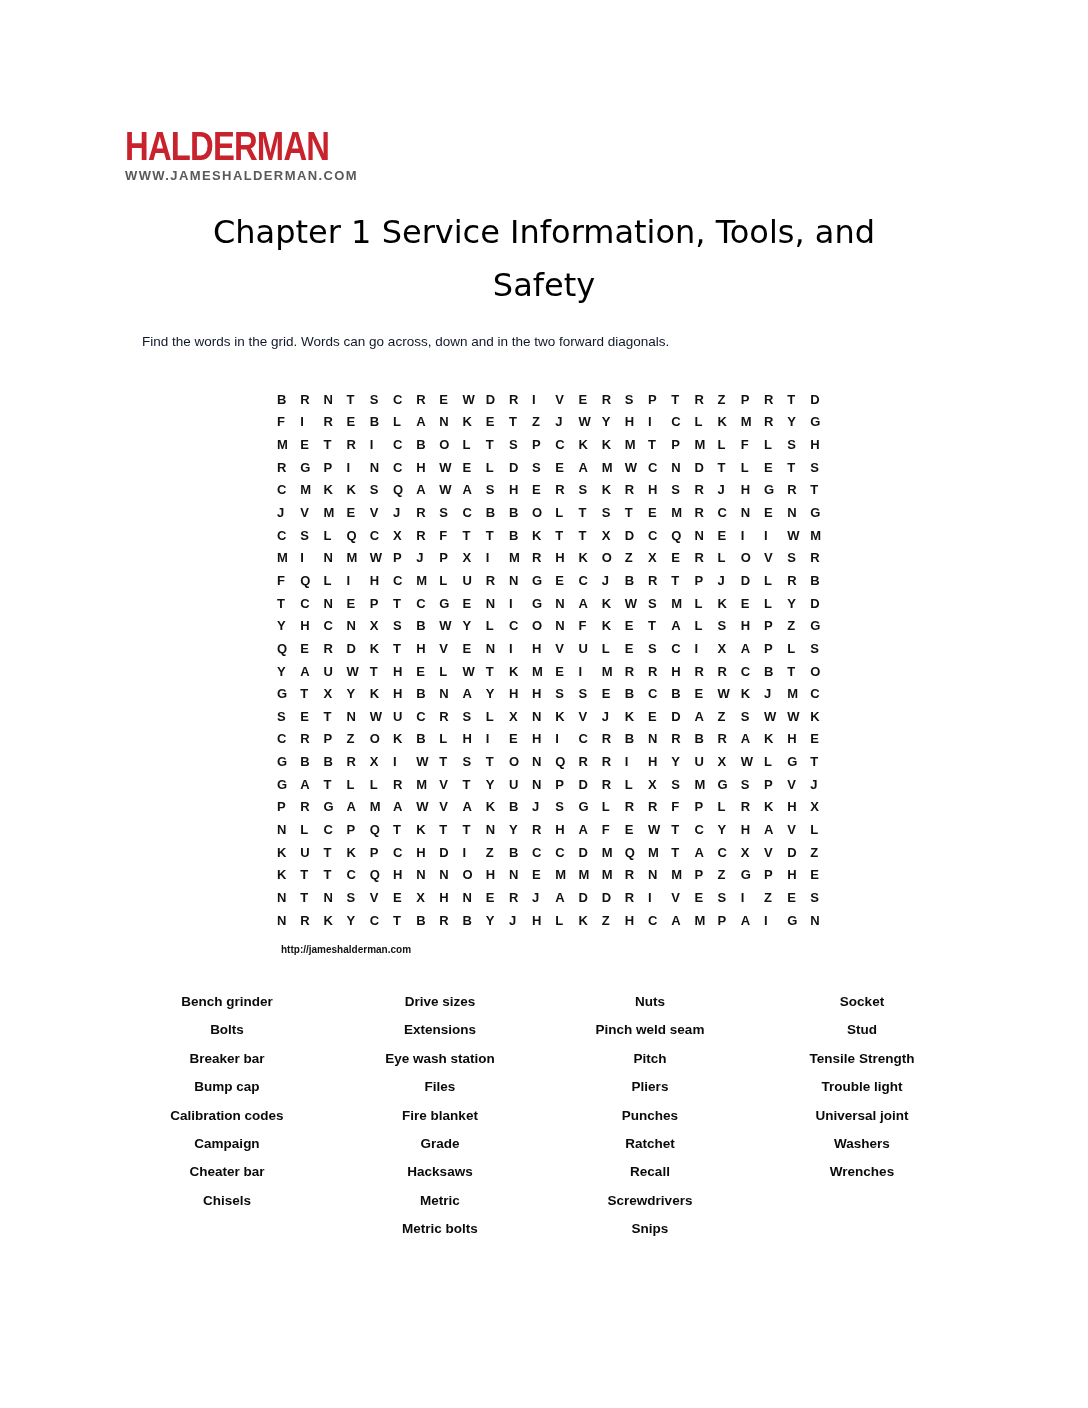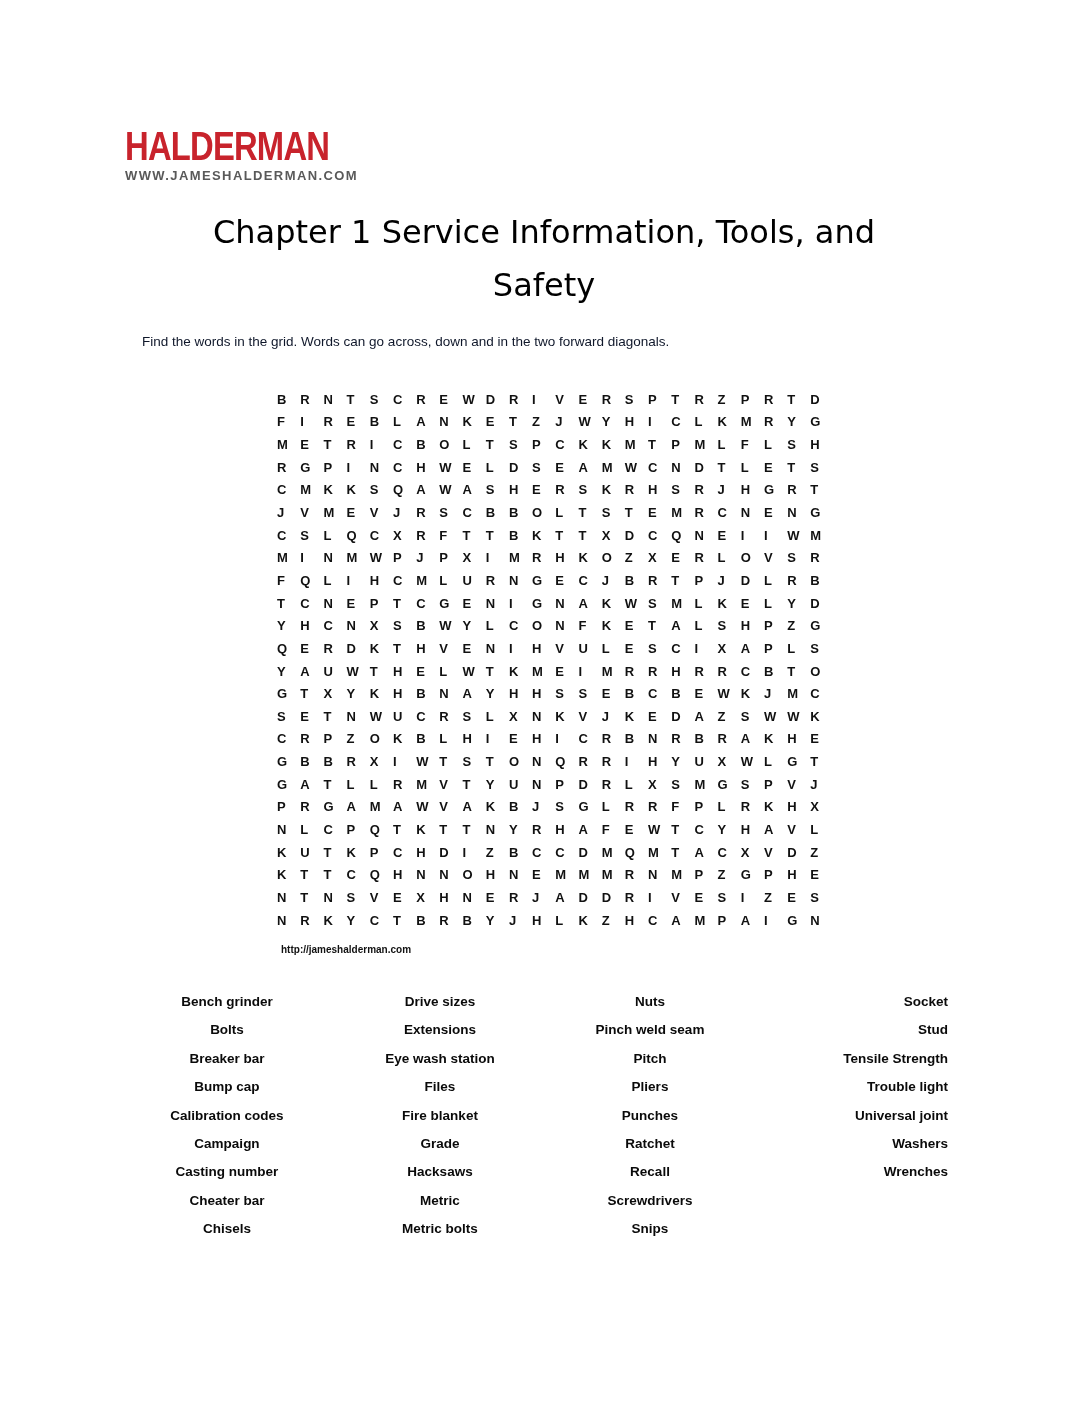--- a/index.html
+++ b/index.html
@@ -74,21 +74,21 @@
   
   .word-col { position: absolute; top: 988px; width: 240px; text-align: center; }
   .word-col .word-item {
     line-height: 28.4px; height: 28.4px;
     font-size: 13.5px; font-weight: 700; color: #0a0a0a;
     white-space: nowrap;
   }
   #word-col-0 { left: 107px; }
   #word-col-1 { left: 320px; }
   #word-col-2 { left: 530px; }
-  #word-col-3 { left: 708px; text-align: right; }
+  #word-col-3 { left: 742px; }
 </style>
 </head>
 <body>
 
 <div class="logo">
   <div class="logo-brand">HALDERMAN</div>
   <div class="logo-site">WWW.JAMESHALDERMAN.COM</div>
 </div>
 
 <div class="title">
@@ -679,21 +679,20 @@
 
 <div class="grid-url">http://jameshalderman.com</div>
 
 <div class="word-col" id="word-col-0">
     <div class="word-item">Bench grinder</div>
     <div class="word-item">Bolts</div>
     <div class="word-item">Breaker bar</div>
     <div class="word-item">Bump cap</div>
     <div class="word-item">Calibration codes</div>
     <div class="word-item">Campaign</div>
-    <div class="word-item">Casting number</div>
     <div class="word-item">Cheater bar</div>
     <div class="word-item">Chisels</div>
   </div>
 <div class="word-col" id="word-col-1">
     <div class="word-item">Drive sizes</div>
     <div class="word-item">Extensions</div>
     <div class="word-item">Eye wash station</div>
     <div class="word-item">Files</div>
     <div class="word-item">Fire blanket</div>
     <div class="word-item">Grade</div>

